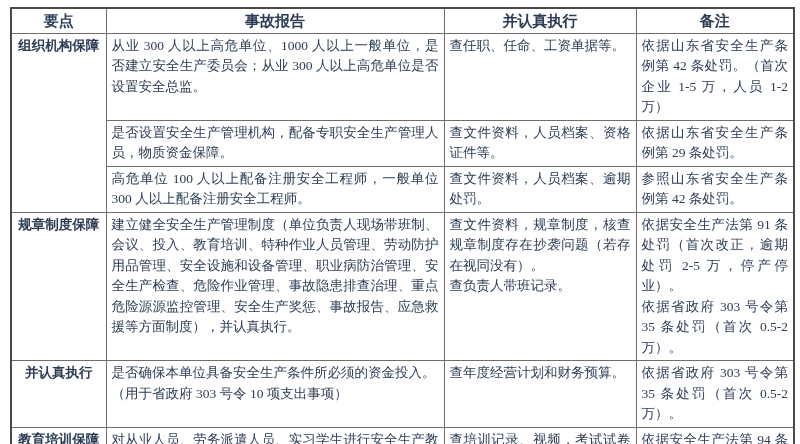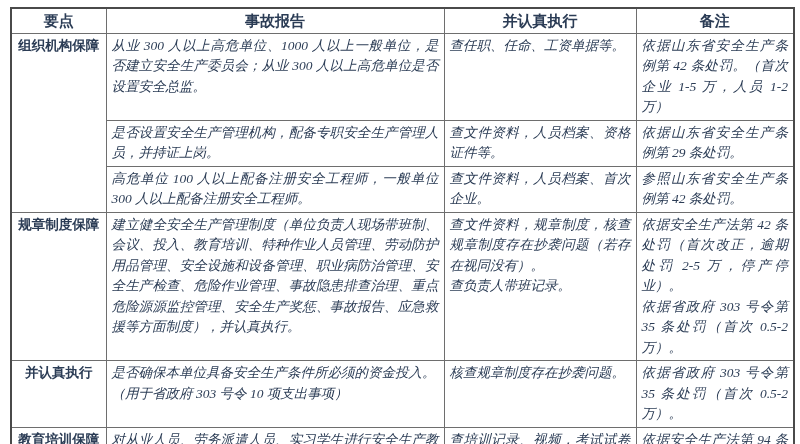--- a/index.html
+++ b/index.html
@@ -44,21 +44,21 @@
     margin-top: 33px;
   }
   td.kp {
     font-weight: bold;
     font-size: 14px;
     text-align: center;
     vertical-align: middle;
     padding: 2px 2px;
   }
   td.ct { text-align: justify; }
-  .para { margin: 0; font-style: italic; }
+  .para { margin: 0; }
   .para + .para { margin-top: 0; }
   tr.hdr  { height: 25px; }
   tr.r1   { height: 63px; }
   tr.r2   { height: 44px; }
   tr.r3   { height: 44px; }
   tr.r4   { height: 127px; }
   tr.r5   { height: 45px; }
   tr.r6   { height: 44px; }
 </style>
 </head>
@@ -88,62 +88,62 @@
         </td>
         <td class="ct">
           <div class="para">查任职、任命、工资单据等。</div>
         </td>
         <td class="ct">
           <div class="para">依据山东省安全生产条例第 42 条处罚。（首次企业 1-5 万，人员 1-2 万）</div>
         </td>
       </tr>
       <tr class="r2">
         <td class="ct">
-          <div class="para">是否设置安全生产管理机构，配备专职安全生产管理人员，并持证上岗。</div>
+          <div class="para">是否设置安全生产管理机构，配备专职安全生产管理人员，物质资金保障。</div>
         </td>
         <td class="ct">
           <div class="para">查文件资料，人员档案、资格证件等。</div>
         </td>
         <td class="ct">
           <div class="para">依据山东省安全生产条例第 29 条处罚。</div>
         </td>
       </tr>
       <tr class="r3">
         <td class="ct">
           <div class="para">高危单位 100 人以上配备注册安全工程师，一般单位 300 人以上配备注册安全工程师。</div>
         </td>
         <td class="ct">
-          <div class="para">查文件资料，人员档案、首次企业。</div>
+          <div class="para">查文件资料，人员档案、逾期处罚。</div>
         </td>
         <td class="ct">
           <div class="para">参照山东省安全生产条例第 42 条处罚。</div>
         </td>
       </tr>
       <tr class="r4">
         <td class="kp">规章制度保障</td>
         <td class="ct">
           <div class="para">建立健全安全生产管理制度（单位负责人现场带班制、会议、投入、教育培训、特种作业人员管理、劳动防护用品管理、安全设施和设备管理、职业病防治管理、安全生产检查、危险作业管理、事故隐患排查治理、重点危险源源监控管理、安全生产奖惩、事故报告、应急救援等方面制度），并认真执行。</div>
         </td>
         <td class="ct">
           <div class="para">查文件资料，规章制度，核查规章制度存在抄袭问题（若存在视同没有）。</div>
           <div class="para">查负责人带班记录。</div>
         </td>
         <td class="ct">
-          <div class="para">依据安全生产法第 42 条处罚（首次改正，逾期处罚 2-5 万，停产停业）。</div>
+          <div class="para">依据安全生产法第 91 条处罚（首次改正，逾期处罚 2-5 万，停产停业）。</div>
           <div class="para">依据省政府 303 号令第 35 条处罚（首次 0.5-2 万）。</div>
         </td>
       </tr>
       <tr class="r5">
         <td class="kp">并认真执行</td>
         <td class="ct">
           <div class="para">是否确保本单位具备安全生产条件所必须的资金投入。</div>
           <div class="para">（用于省政府 303 号令 10 项支出事项）</div>
         </td>
         <td class="ct">
-          <div class="para">核查规章制度存在抄袭问题。</div>
+          <div class="para">查年度经营计划和财务预算。</div>
         </td>
         <td class="ct">
           <div class="para">依据省政府 303 号令第 35 条处罚（首次 0.5-2 万）。</div>
         </td>
       </tr>
       <tr class="r6">
         <td class="kp" rowspan="2">教育培训保障</td>
         <td class="ct">
           <div class="para">对从业人员、劳务派遣人员、实习学生进行安全生产教育和培训，并如实告知有关安全生产事项。</div>
         </td>

